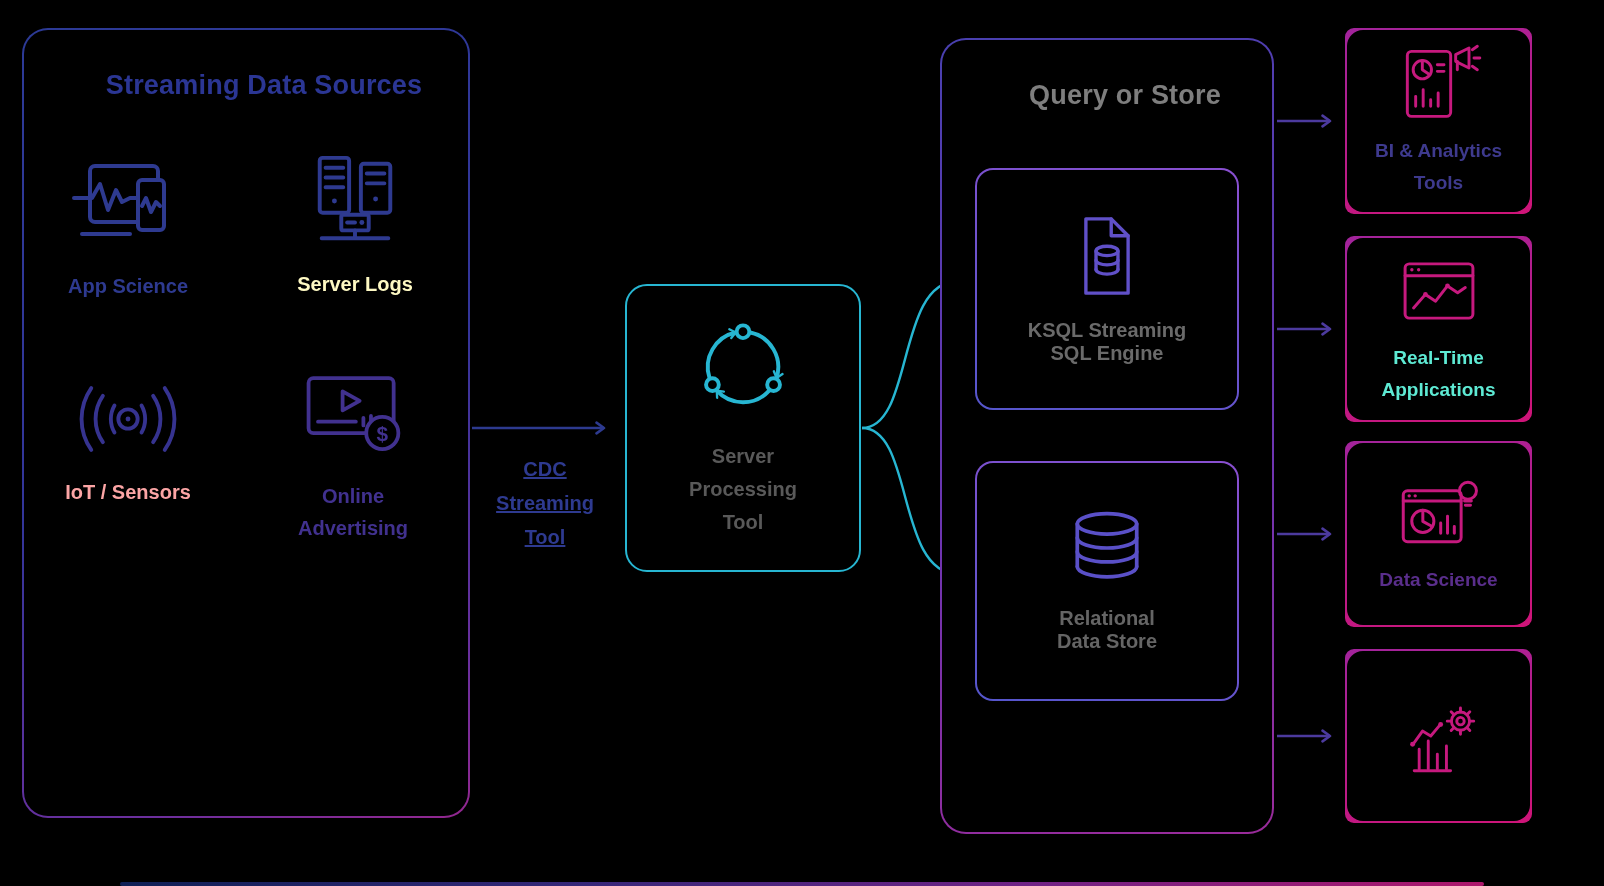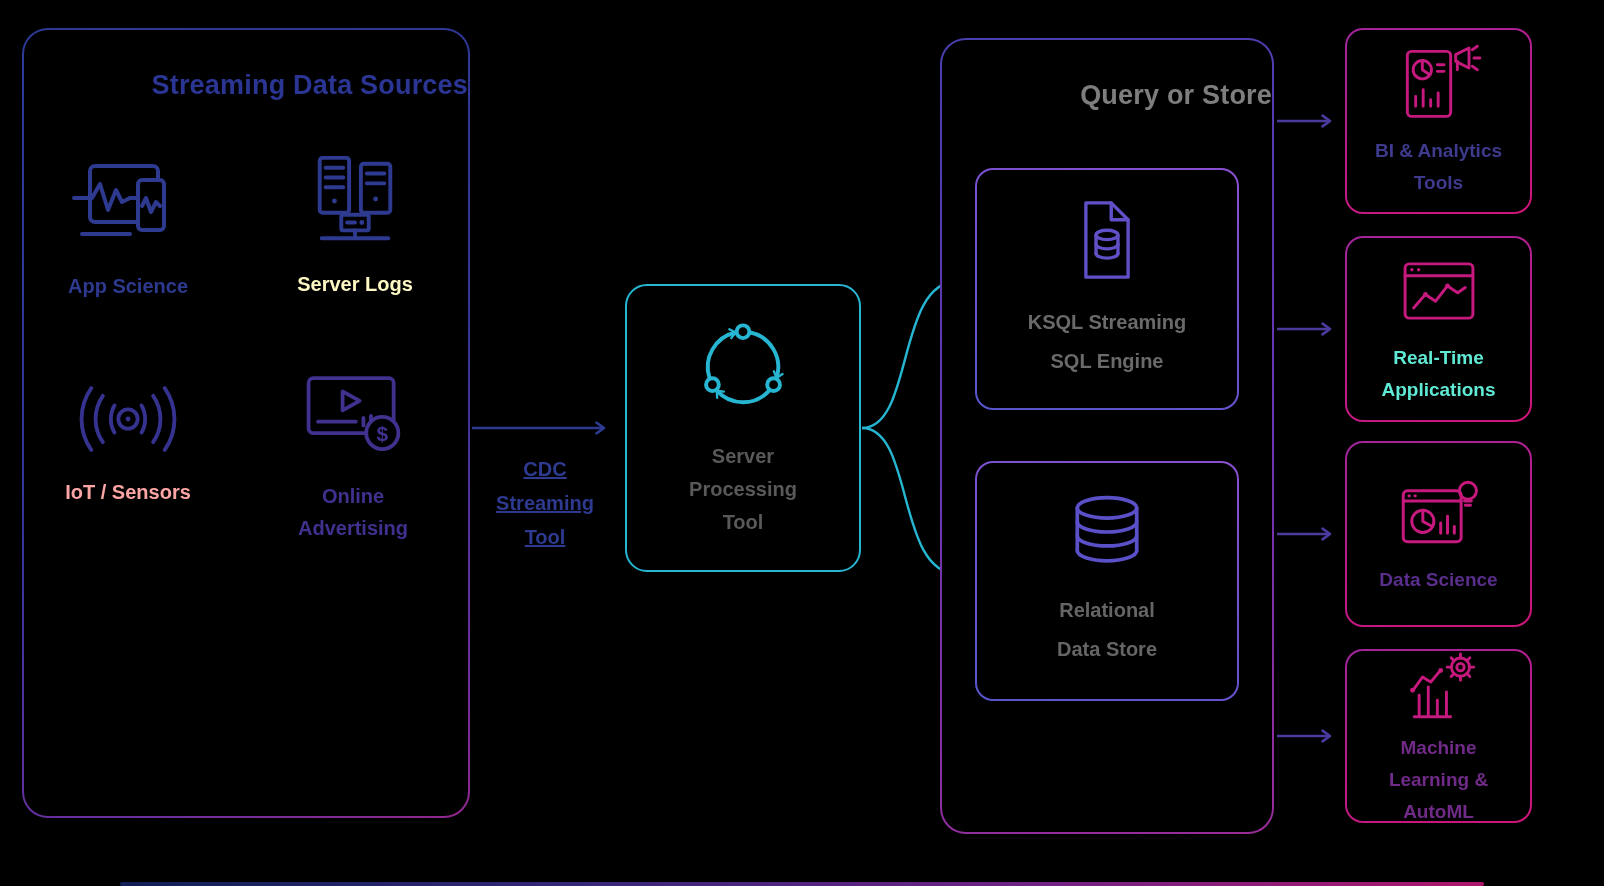--- a/index.html
+++ b/index.html
@@ -11,21 +11,21 @@
   .connectors { position:absolute; left:0; top:0; pointer-events:none; }
 
   
   .gb { position:absolute; padding:2px; border-radius:26px; }
   .gb-inner { position:relative; width:100%; height:100%; border-radius:24px; background:#000; }
   .gb.sources { left:22px; top:28px; width:448px; height:790px;
     background:linear-gradient(155deg,#2c3a96 0%,#33359a 50%,#6c2f9e 85%,#93278f 100%); }
   .gb.query { left:940px; top:28px; width:334px; height:796px;
     background:linear-gradient(165deg,#4940b0 0%,#6c35b2 55%,#9a2b9a 100%);margin-top:10px; }
 
-  .panel-title { position:absolute; top:40px; left:0; right:0; text-align:right;
+  .panel-title { position:absolute; top:40px; left:0; right:0; text-align:center;
     font-size:27px; font-weight:bold; letter-spacing:.2px;padding-left:36px; }
 
   .src-item { position:absolute; display:flex; flex-direction:column; align-items:center;
     text-align:center; font-weight:bold; font-size:20px; line-height:32px; }
   .src-item .label { display:block; margin-top:18px; }
 
   .cdc-label { position:absolute; left:478px; top:452px; width:134px; text-align:center;
     font-weight:bold; font-size:20px; line-height:34px;text-decoration:underline; }
 
   .stream-box { position:absolute; left:625px; top:284px; width:236px; height:288px;
@@ -34,23 +34,23 @@
   .stream-box .label { width:150px; text-align:center; font-size:20px; font-weight:bold; line-height:33px; }
 
   .subgb { position:absolute; padding:2px; border-radius:18px; }
   .subgb-inner { width:100%; height:100%; border-radius:16px; background:#000;
     display:flex; flex-direction:column; align-items:center; justify-content:center;
     gap:20px; text-align:center; }
   .subgb.ksql { left:33px; top:128px; width:264px; height:242px;
     background:linear-gradient(200deg,#8a4fd0 0%,#5556cc 100%); }
   .subgb.relational { left:33px; top:421px; width:264px; height:240px;
     background:linear-gradient(200deg,#8a4fd0 0%,#5556cc 100%); }
-  .subgb .label { font-size:20px; font-weight:bold; line-height:39px; }
-
-  .outbox { position:absolute; left:1345px; width:187px; padding:2px; border-radius:18px;
+  .subgb .label { font-size:20px; font-weight:bold; line-height:23px; }
+
+  .outbox { position:absolute; left:1345px; width:187px; padding:2px; border-radius:9px;
     background:linear-gradient(160deg,#a2249c 0%,#cf1478 100%); }
   .outbox-inner { width:100%; height:100%; border-radius:16px; background:#000;
     display:flex; flex-direction:column; align-items:center; justify-content:center;
     gap:12px; text-align:center; padding:10px 6px; }
   .outbox .label { font-size:19px; font-weight:bold; line-height:32px; }
 
   .bottom-strip { position:absolute; left:120px; right:120px; bottom:0; height:4px;
     border-radius:2px; opacity:.9;
     background:linear-gradient(90deg,#10235f,#3b2b86,#7c2694,#c01a77); }
 
@@ -269,18 +269,17 @@
           <path d="M26,86 V62 M37,86 V52 M48,86 V68 M59,86 V58"></path>
           <path d="M20,88 H64"></path>
           <path d="M20,54 L30,40 L40,46 L50,34"></path>
           <circle cx="18" cy="56" r="3" fill="#c6197e" stroke="none"></circle>
           <circle cx="52" cy="32" r="3" fill="#c6197e" stroke="none"></circle>
           <circle cx="76" cy="28" r="11"></circle>
           <circle cx="76" cy="28" r="4.5"></circle>
           <path d="M87,28 L92,28 M83.8,20.2 L87.3,16.7 M76,17 L76,12 M68.2,20.2 L64.7,16.7 M65,28 L60,28 M68.2,35.8 L64.7,39.3 M76,39 L76,44 M83.8,35.8 L87.3,39.3"></path>
         </svg>
       </span>
-      <span class="label" style="width: 160px; color: rgb(112, 42, 135);">Machine Learning &amp; AutoML</span>
     </div>
   </div>
 
   <div class="bottom-strip"></div>
 </div>
 
 </body></html>

